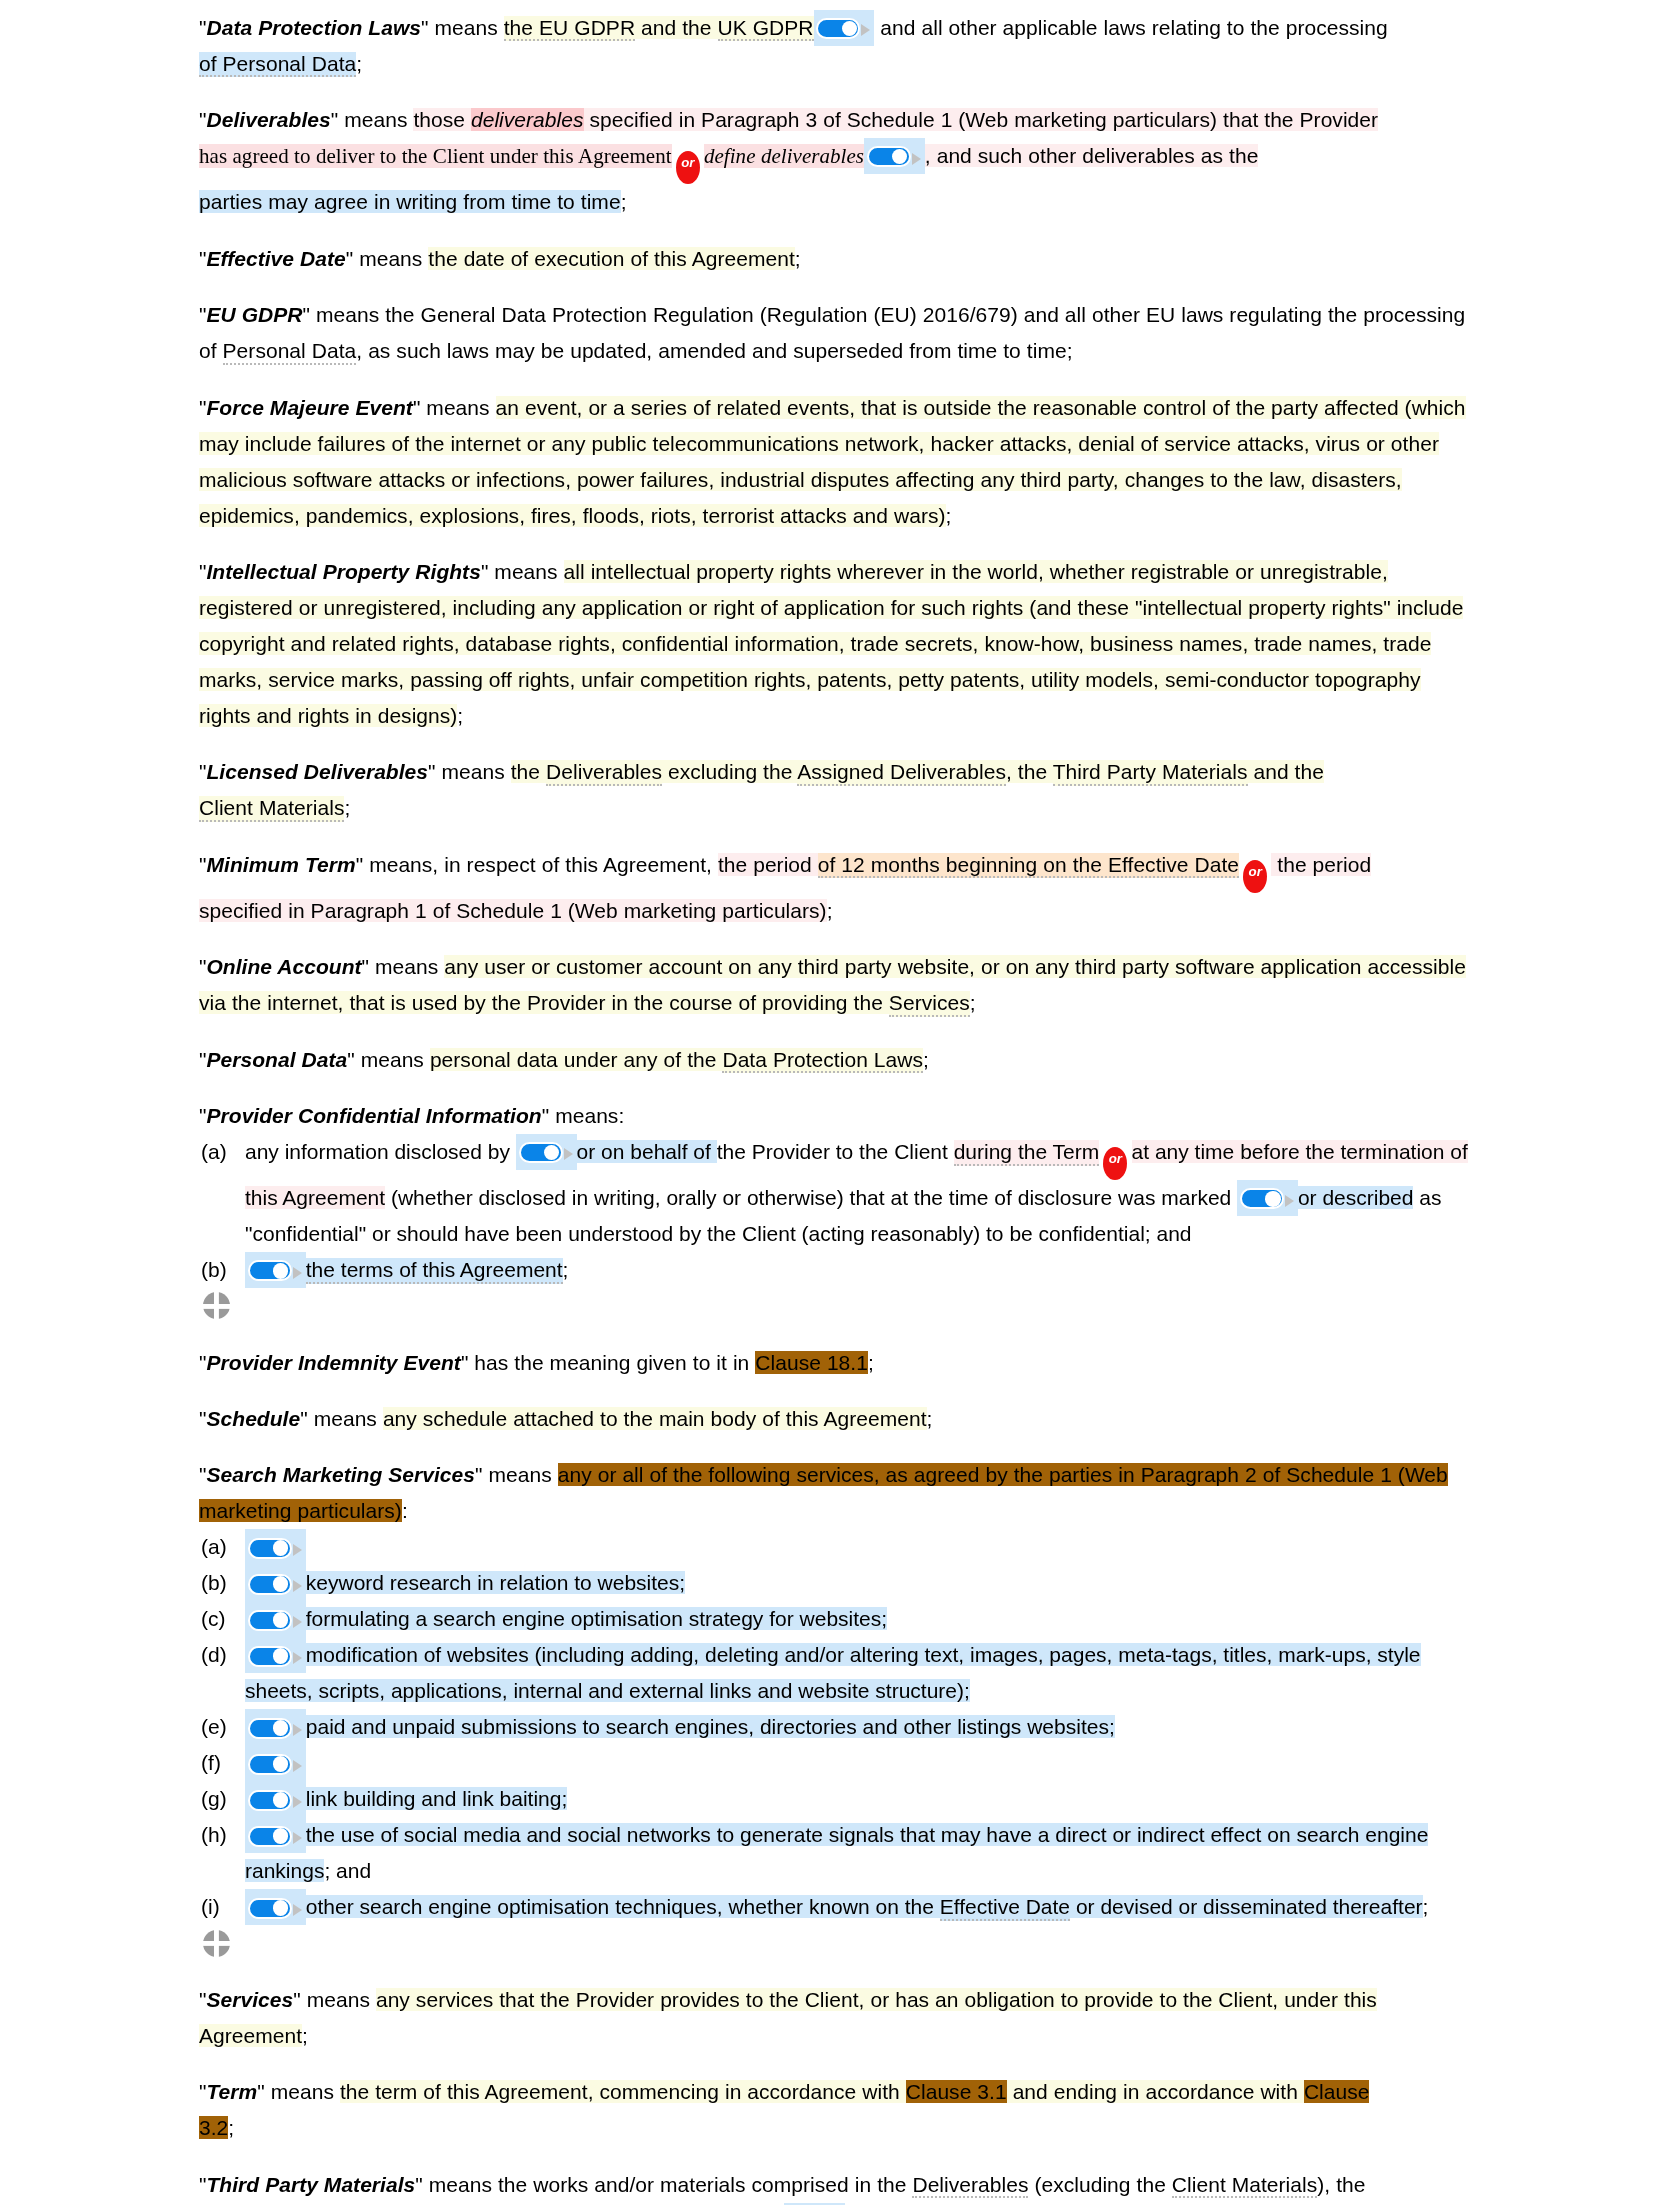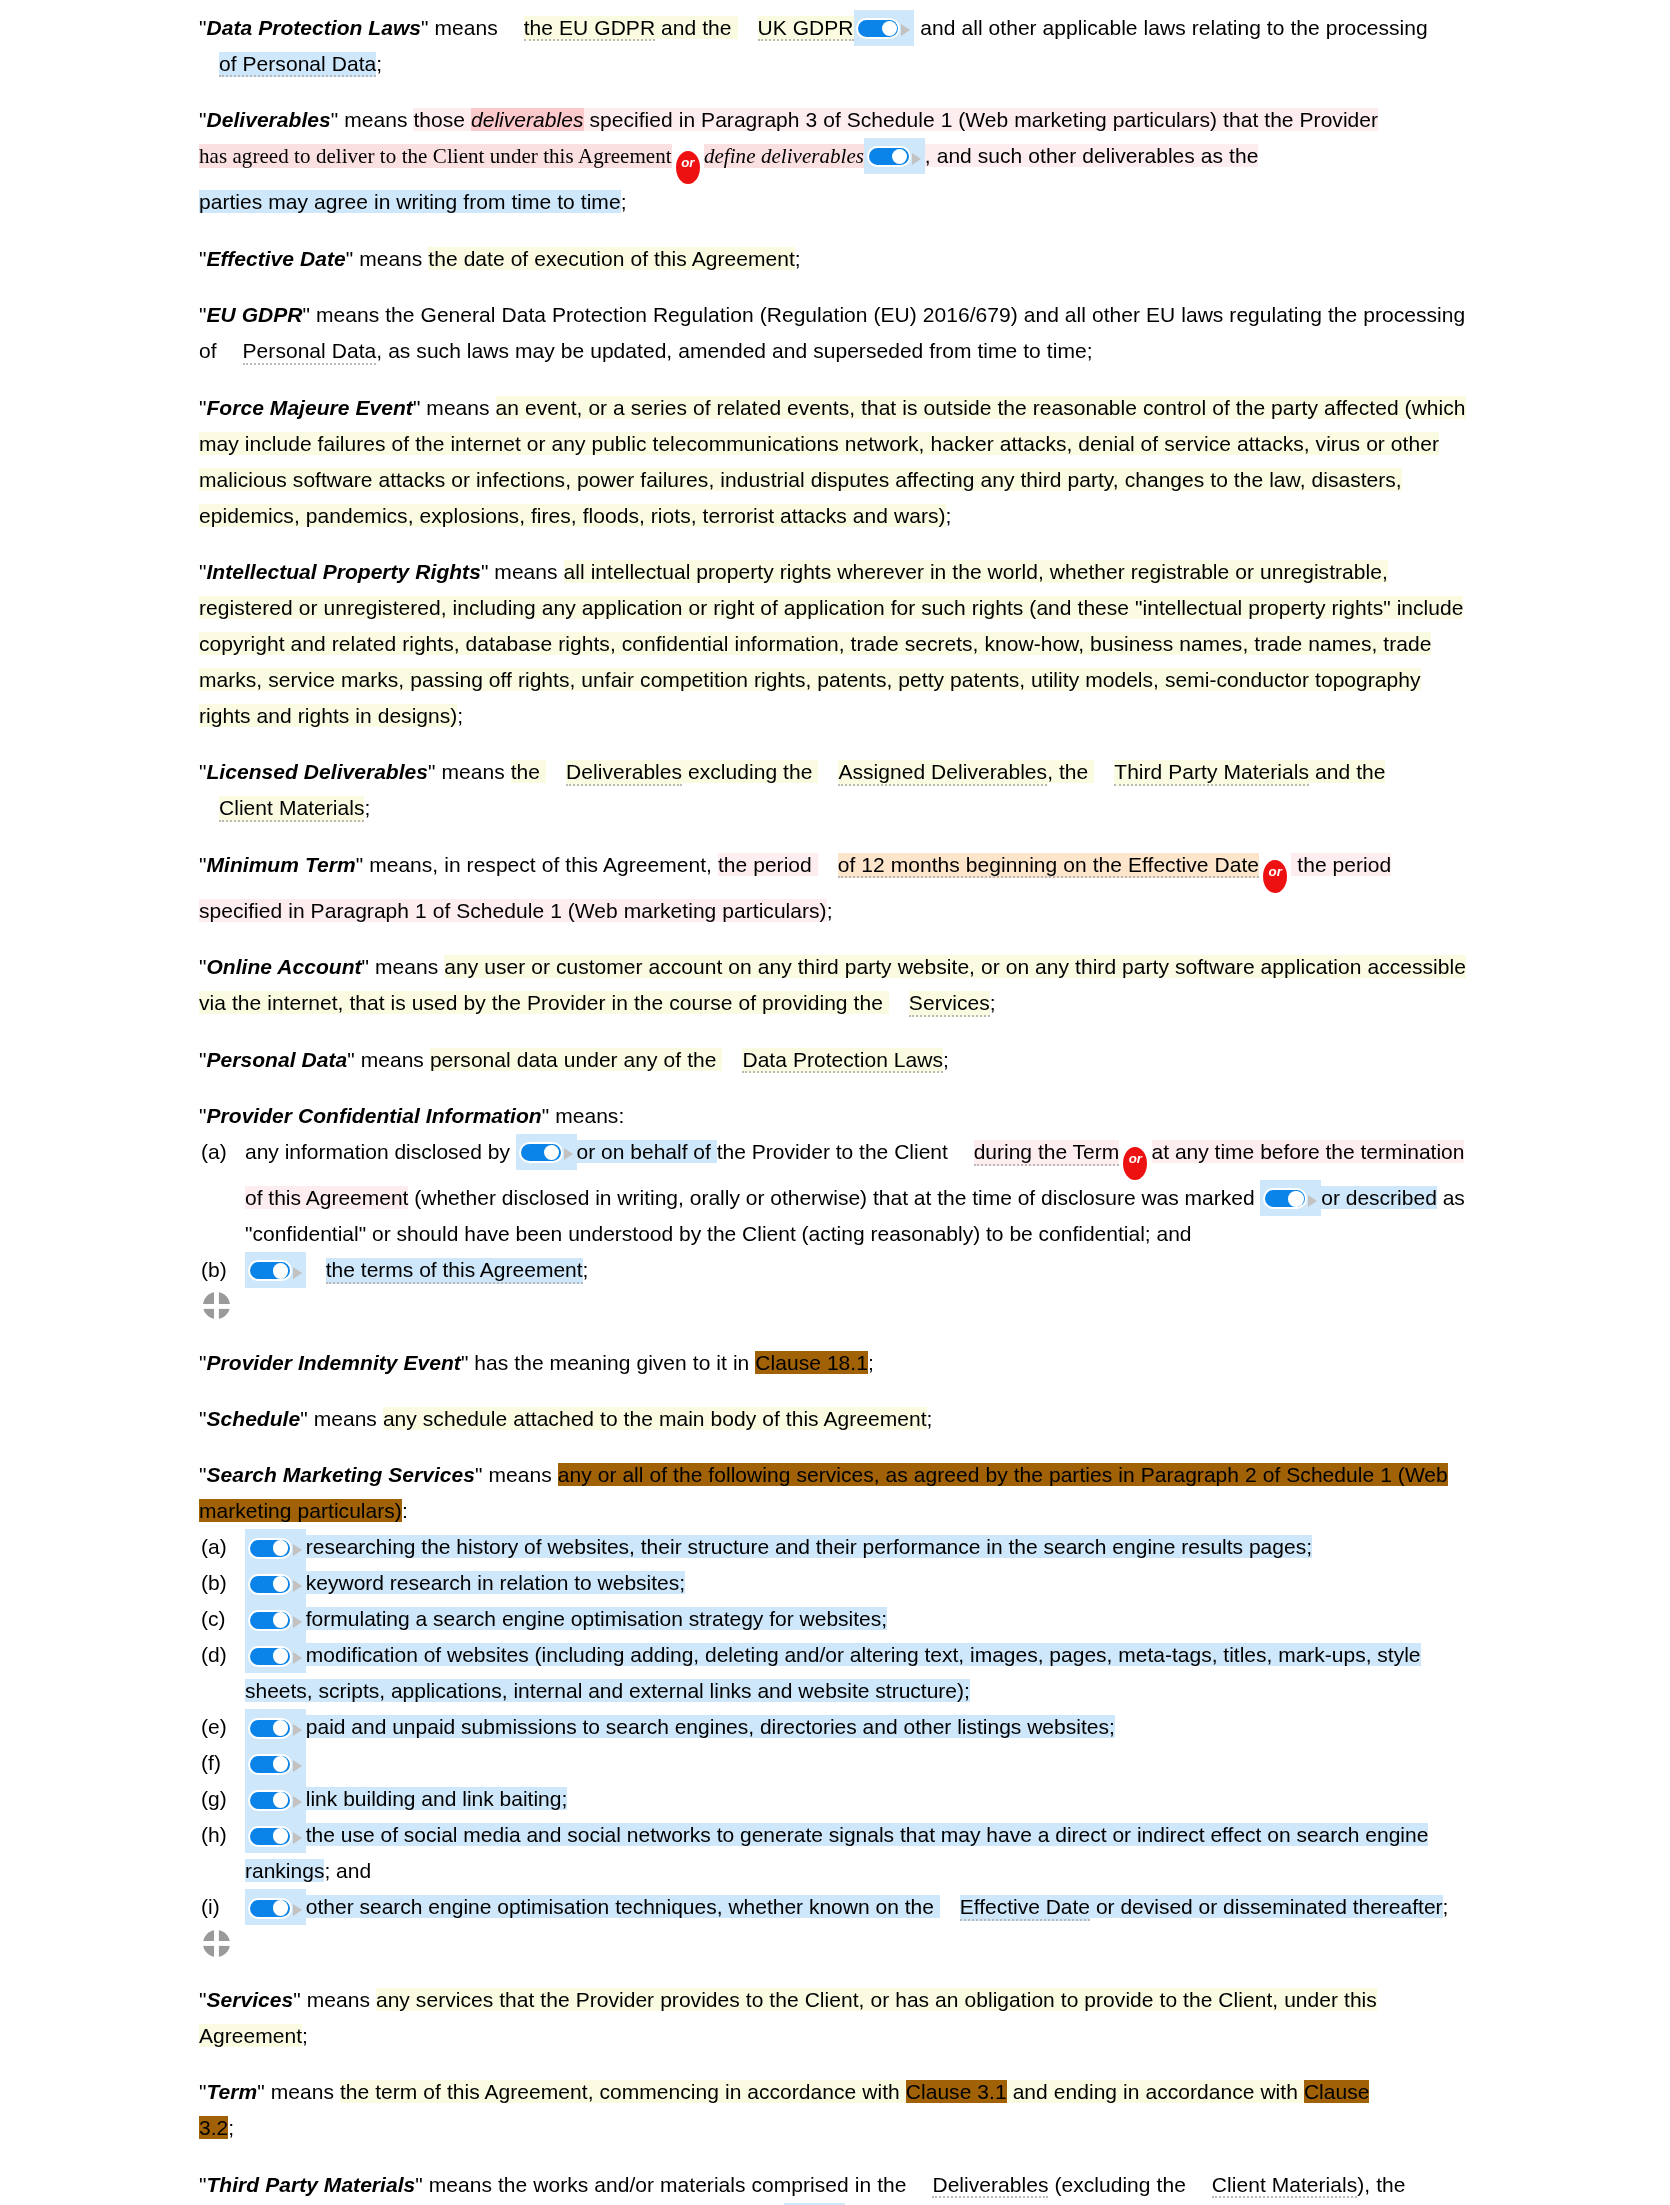--- a/index.html
+++ b/index.html
@@ -34,21 +34,20 @@
   .hl-yellow  { background: #fbfbe2; }
   .hl-blue    { background: #cfe7fa; }
   .hl-pink    { background: #fbe0e2; font-family: Liberation Serif, serif; }
   .hl-pink-st { background: #fbc9cc; }
   .hl-pink-lt { background: #fdedee; }
   .hl-peach   { background: #fde5cc; }
   .hl-grey    { background: #a16207; }
   .dotted {
     border-bottom: 2.1px dotted #b9b9b9;
     padding-bottom: 0.7px;
-    margin-left: 20px;
   }
   
   .or-chip {
     display: inline-block;
     width: 24px;
     height: 33px;
     line-height: 24px;
     border-radius: 50%;
     background: #ee1111;
     color: #ffffff;
@@ -189,21 +188,21 @@
     "<span class="term">Schedule</span><span>" means </span><span class="hl-yellow">any schedule attached to the main body of this Agreement</span><span>;</span>
   </p>
 
   <p class="para tight">
     "<span class="term">Search Marketing Services</span><span>" means </span><span class="hl-grey">any or all of the following services, as agreed by the parties in </span><span class="hl-grey">Paragraph 2 of Schedule 1 (Web marketing particulars)</span><span>:</span>
   </p>
 
   <div class="list">
     <div class="li">
       <div class="li-marker">(a)</div>
-      <div class="li-body"><span class="hl-blue toggle-wrap"><span class="toggle"><span class="knob"></span></span></span><span class="hl-blue">researching the history of websites, their structure and their performance in the search engine results pages;</span></div>
+      <div class="li-body"><span class="hl-blue toggle-wrap"><span class="toggle"><span class="knob"></span></span></span></div>
     </div>
     <div class="li">
       <div class="li-marker">(b)</div>
       <div class="li-body"><span class="hl-blue toggle-wrap"><span class="toggle"><span class="knob"></span></span></span><span class="hl-blue">keyword research in relation to websites;</span></div>
     </div>
     <div class="li">
       <div class="li-marker">(c)</div>
       <div class="li-body"><span class="hl-blue toggle-wrap"><span class="toggle"><span class="knob"></span></span></span><span class="hl-blue">formulating a search engine optimisation strategy for websites;</span></div>
     </div>
     <div class="li">

